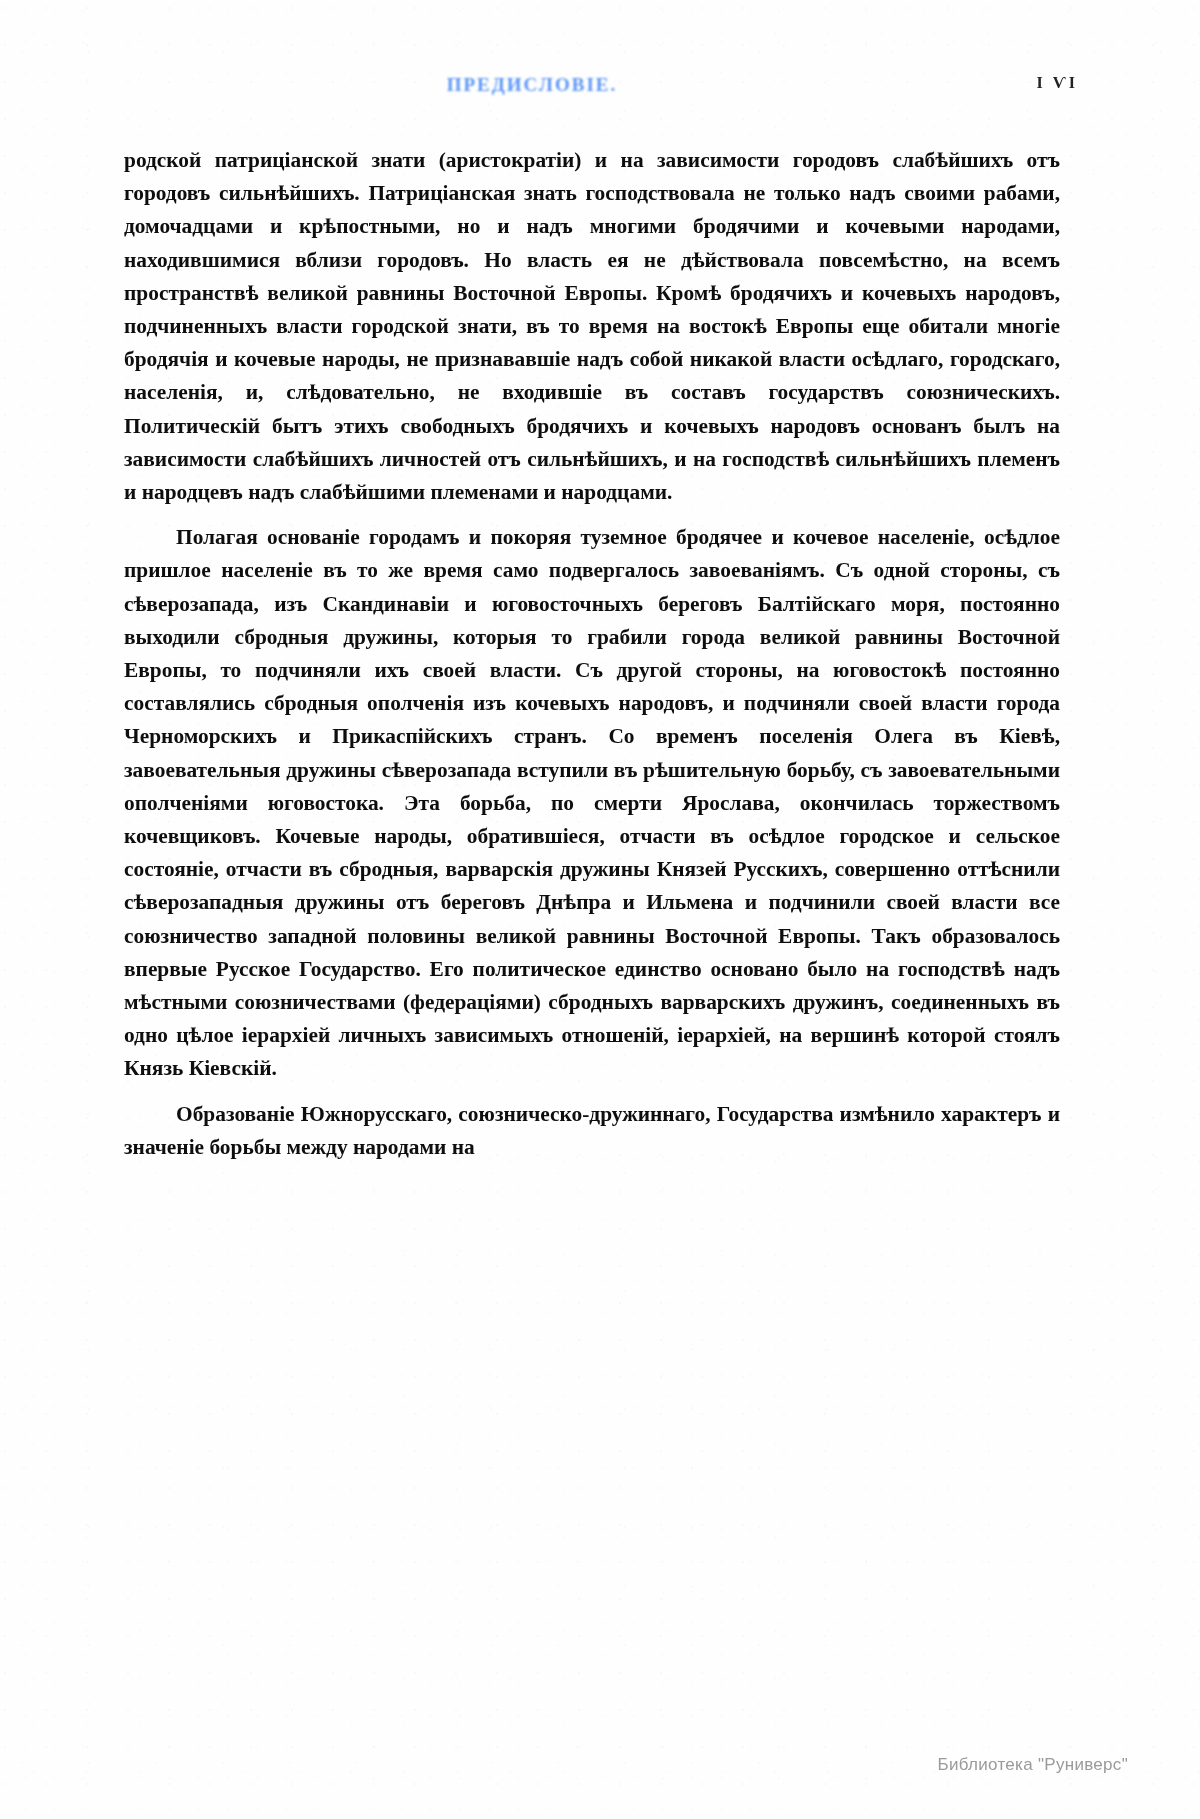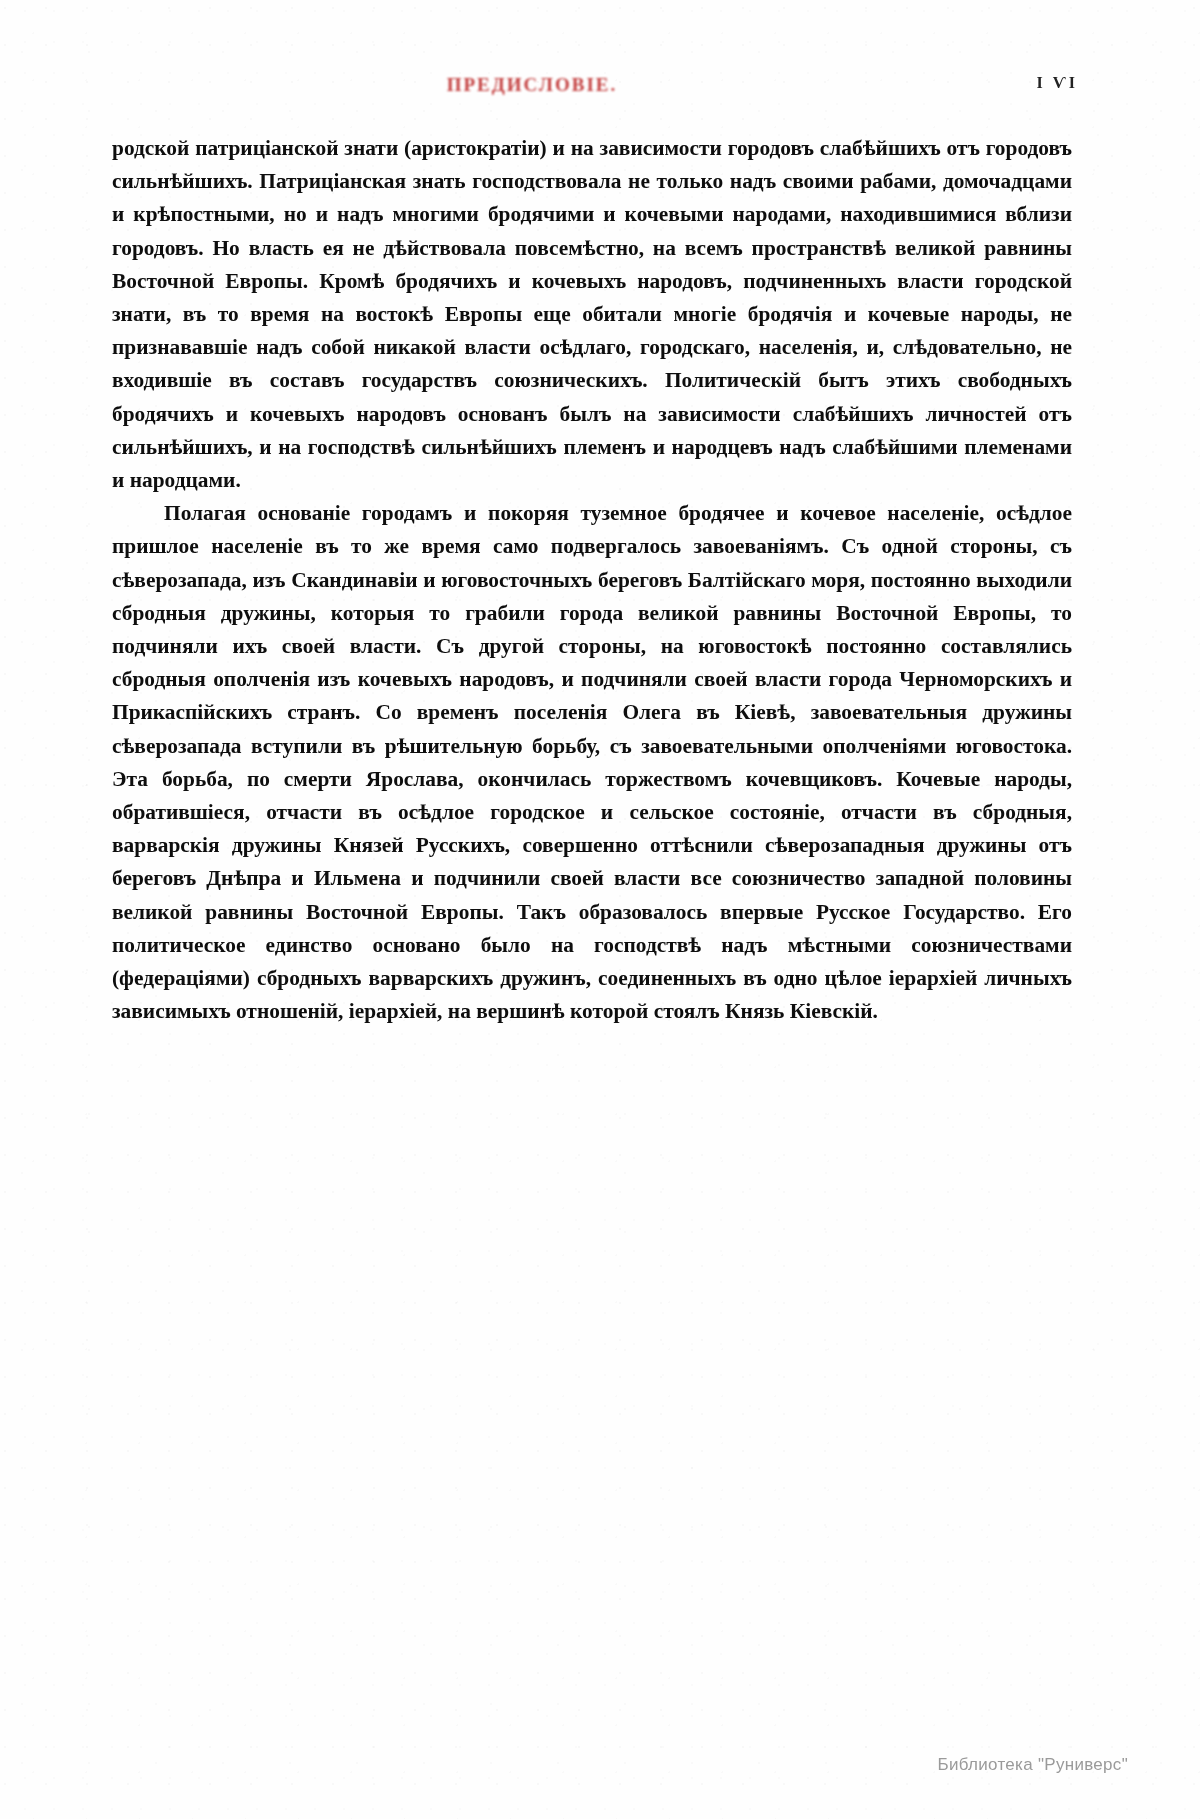--- a/index.html
+++ b/index.html
@@ -43,21 +43,21 @@
     height: 36px;
   }
   .running-title {
     position: absolute;
     left: 0;
     width: 1064px;
     text-align: center;
     font-size: 19px;
     font-weight: bold;
     letter-spacing: 2px;
-    color: #b91c1c;
+    color: #3b82f6;
     filter: blur(0.9px);
     opacity: 0.85;
   }
   .folio {
     position: absolute;
     right: 122px;
     top: 0;
     font-size: 16px;
     font-weight: bold;
     color: #222;
@@ -68,21 +68,21 @@
     position: absolute;
     top: 132px;
     left: 112px;
     width: 960px;
     font-size: 21.4px;
     line-height: 33.2px;
     text-align: justify;
     color: #0e0e0e;
   }
   .body-text p {
-    margin: 0;
+    margin: 12px;
     text-indent: 52px;
   }
   .body-text p.noindent {
     text-indent: 0;
   }
   
   .smear-1 { filter: blur(0.55px); font-weight: bold; }
   .smear-2 { filter: blur(0.3px); font-weight: bold; }
   .footer {
     position: absolute;
@@ -100,18 +100,19 @@
 <div class="page">
 
   <div class="header">
     <div class="running-title">ПРЕДИСЛОВІЕ.</div>
     <div class="folio">І ѴІ</div>
   </div>
 
   <div class="body-text">
     <p class="noindent smear-1">родской патриціанской знати (аристократіи) и на зависимости городовъ слабѣйшихъ отъ городовъ сильнѣйшихъ. Патриціанская знать господствовала не только надъ своими рабами, домочадцами и крѣпостными, но и надъ многими бродячими и кочевыми народами, находившимися вблизи городовъ. Но власть ея не дѣйствовала повсемѣстно, на всемъ пространствѣ великой равнины Восточной Европы. Кромѣ бродячихъ и кочевыхъ народовъ, подчиненныхъ власти городской знати, въ то время на востокѣ Европы еще обитали многіе бродячія и кочевые народы, не признававшіе надъ собой никакой власти осѣдлаго, городскаго, населенія, и, слѣдовательно, не входившіе въ составъ государствъ союзническихъ. Политическій бытъ этихъ свободныхъ бродячихъ и кочевыхъ народовъ основанъ былъ на зависимости слабѣйшихъ личностей отъ сильнѣйшихъ, и на господствѣ сильнѣйшихъ племенъ и народцевъ надъ слабѣйшими племенами и народцами.</p>
     <p class="smear-2">Полагая основаніе городамъ и покоряя туземное бродячее и кочевое населеніе, осѣдлое пришлое населеніе въ то же время само подвергалось завоеваніямъ. Съ одной стороны, съ сѣверозапада, изъ Скандинавіи и юговосточныхъ береговъ Балтійскаго моря, постоянно выходили сбродныя дружины, которыя то грабили города великой равнины Восточной Европы, то подчиняли ихъ своей власти. Съ другой стороны, на юговостокѣ постоянно составлялись сбродныя ополченія изъ кочевыхъ народовъ, и подчиняли своей власти города Черноморскихъ и Прикаспійскихъ странъ. Со временъ поселенія Олега въ Кіевѣ, завоевательныя дружины сѣверозапада вступили въ рѣшительную борьбу, съ завоевательными ополченіями юговостока. Эта борьба, по смерти Ярослава, окончилась торжествомъ кочевщиковъ. Кочевые народы, обратившіеся, отчасти въ осѣдлое городское и сельское состояніе, отчасти въ сбродныя, варварскія дружины Князей Русскихъ, совершенно оттѣснили сѣверозападныя дружины отъ береговъ Днѣпра и Ильмена и подчинили своей власти все союзничество западной половины великой равнины Восточной Европы. Такъ образовалось впервые Русское Государство. Его политическое единство основано было на господствѣ надъ мѣстными союзничествами (федераціями) сбродныхъ варварскихъ дружинъ, соединенныхъ въ одно цѣлое іерархіей личныхъ зависимыхъ отношеній, іерархіей, на вершинѣ которой стоялъ Князь Кіевскій.</p>
+    <p class="smear-1">Образованіе Южнорусскаго, союзническо-дружиннаго, Государства измѣнило характеръ и значеніе борьбы между народами на</p>
   </div>
 
   <div class="grain"></div>
 
   <div class="footer">Библиотека "Руниверс"</div>
 </div>
 
 </body></html>

